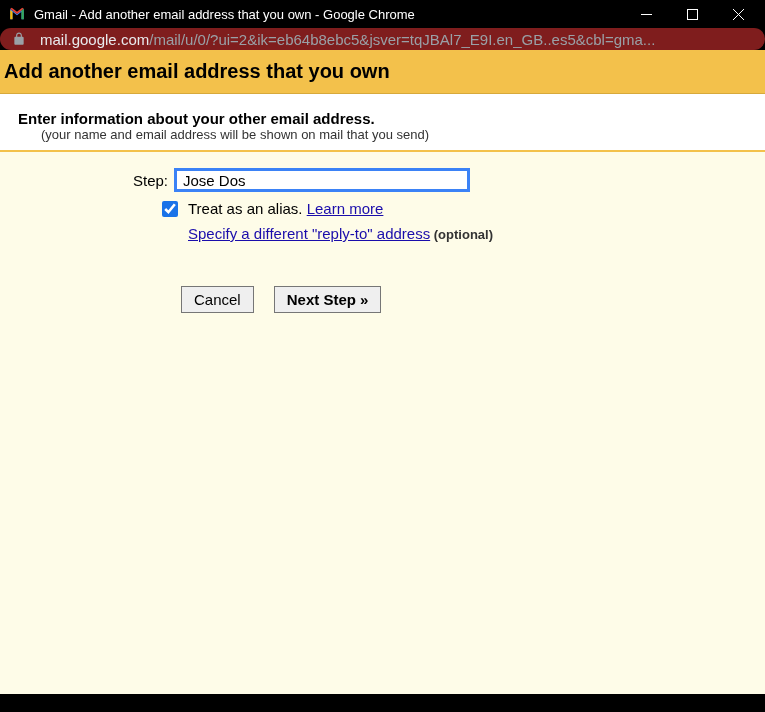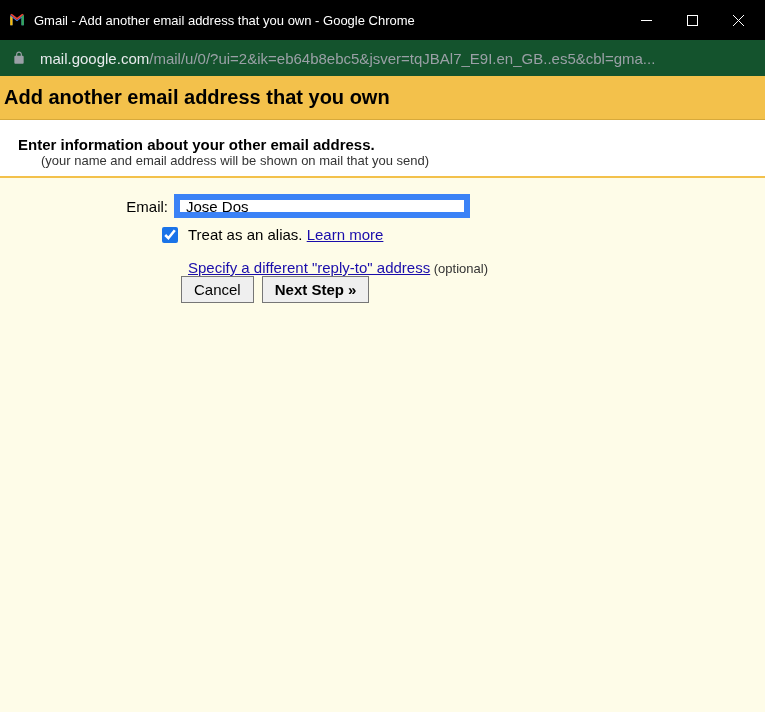--- a/index.html
+++ b/index.html
@@ -4,21 +4,21 @@
   <style>
     * { margin: 0; padding: 0; box-sizing: border-box; }
     body {
       width: 765px;
       height: 712px;
       font-family: Arial, sans-serif;
       background: #000;
       overflow: hidden;
     }
     .titlebar {
-      height: 40px;
+      height: 28px;
       background: #000;
       display: flex;
       align-items: center;
       padding: 0 4px;
       color: #fff;
       font-size: 13px;
     }
     .window-icon {
       width: 18px;
       height: 18px;
@@ -38,29 +38,30 @@
     .win-btn {
       width: 46px;
       height: 34px;
       display: flex;
       align-items: center;
       justify-content: center;
       color: #fff;
       cursor: pointer;
     }
     .addressbar {
-      height: 36px;
-      background: #14532d;
+      height: 22px;
+      background: #7f1d1d;
       display: flex;
       align-items: center;
       padding: 0 12px;
       color: #9aa0a6;
       font-size: 15px;
       overflow: hidden;
       white-space: nowrap;
+      border-radius: 12px;
     }
     .lock-icon {
       width: 14px;
       height: 14px;
       margin-right: 14px;
       flex-shrink: 0;
     }
     .url {
       overflow: hidden;
       text-overflow: ellipsis;
@@ -111,28 +112,28 @@
       text-align: right;
       padding-right: 6px;
       font-size: 15px;
       color: #000;
     }
     .text-input {
       width: 296px;
       height: 24px;
       font-size: 15px;
       padding: 2px 6px;
-      border: 6px solid #3b82f6;
+      border: 3px solid #3b82f6;
       font-family: Arial, sans-serif;
       background: #fff;
     }
     .checkbox-row {
       display: flex;
       align-items: center;
-      margin-bottom: 16px;
+      margin-bottom: 8px;
       padding-left: 144px;
     }
     .checkbox {
       width: 16px;
       height: 16px;
       accent-color: #1a73e8;
       margin-right: 10px;
     }
     .alias-label {
       font-size: 15px;
@@ -144,25 +145,27 @@
       cursor: pointer;
       font-size: 15px;
     }
     .reply-row {
       padding-left: 170px;
       font-size: 15px;
     }
     .optional {
       font-size: 13px;
       color: #333;
+      font-weight: bold;
     }
     .button-row {
       padding-left: 163px;
-      display: flex;
-      gap: 8px;
+      margin-top: 44px;
+      display: flex;
+      gap: 20px;
     }
     .btn {
       font-family: Arial, sans-serif;
       font-size: 15px;
       padding: 4px 12px;
       background: #efefef;
       border: 1px solid #767676;
       cursor: pointer;
     }
     .btn-primary {
@@ -212,21 +215,21 @@
 
 <div class="content">
   <div class="page-header">Add another email address that you own</div>
   <div class="sub-header">
     <div class="sub-header-title">Enter information about your other email address.</div>
     <div class="sub-header-note">(your name and email address will be shown on mail that you send)</div>
   </div>
   <div class="form-area">
 
     <div class="form-row">
-      <div class="form-label">Email:</div>
+      <div class="form-label">Step:</div>
       <input type="text" class="text-input" value="Jose Dos" style="">
     </div>
 
 
     <div class="checkbox-row">
       <input type="checkbox" class="checkbox" checked="" style="">
       <span class="alias-label"><span>Treat as an alias. </span><a class="link">Learn more</a></span>
     </div>
 
     <div class="reply-row">

